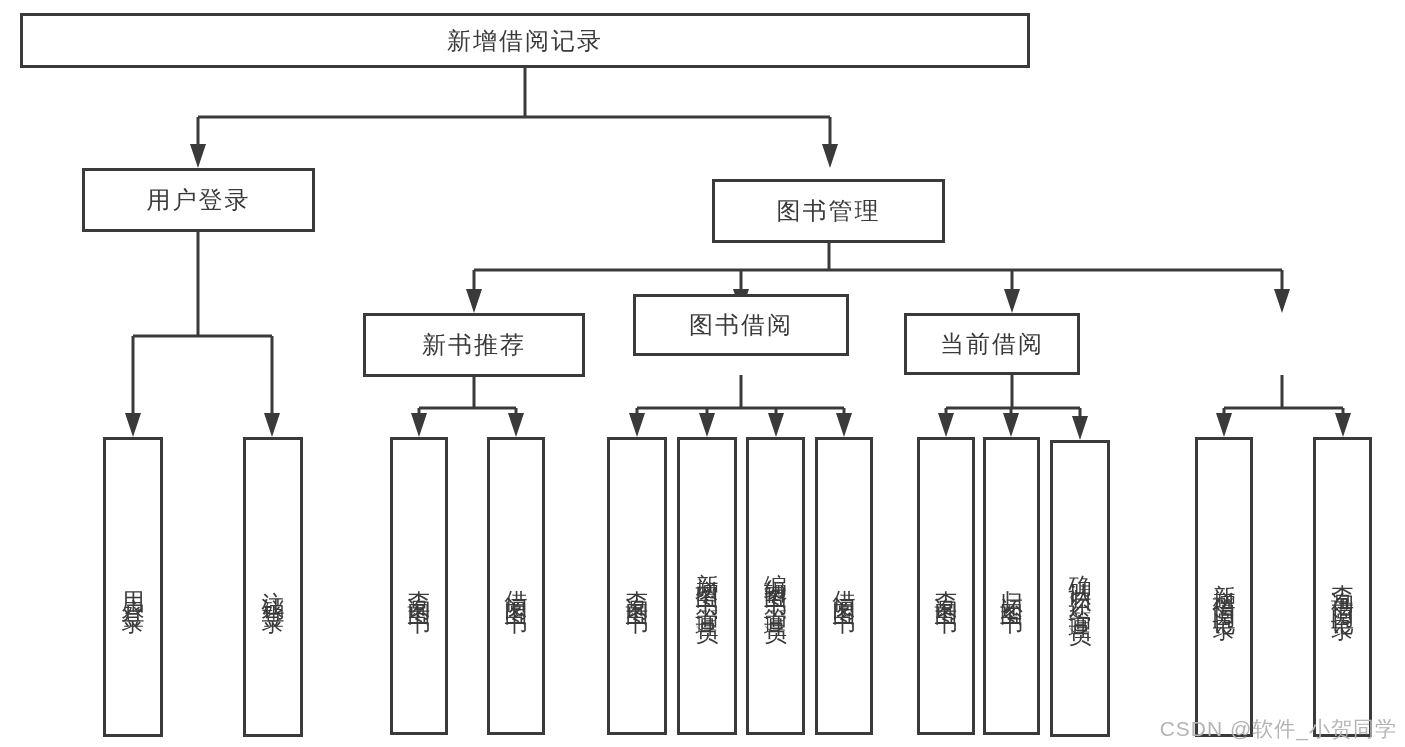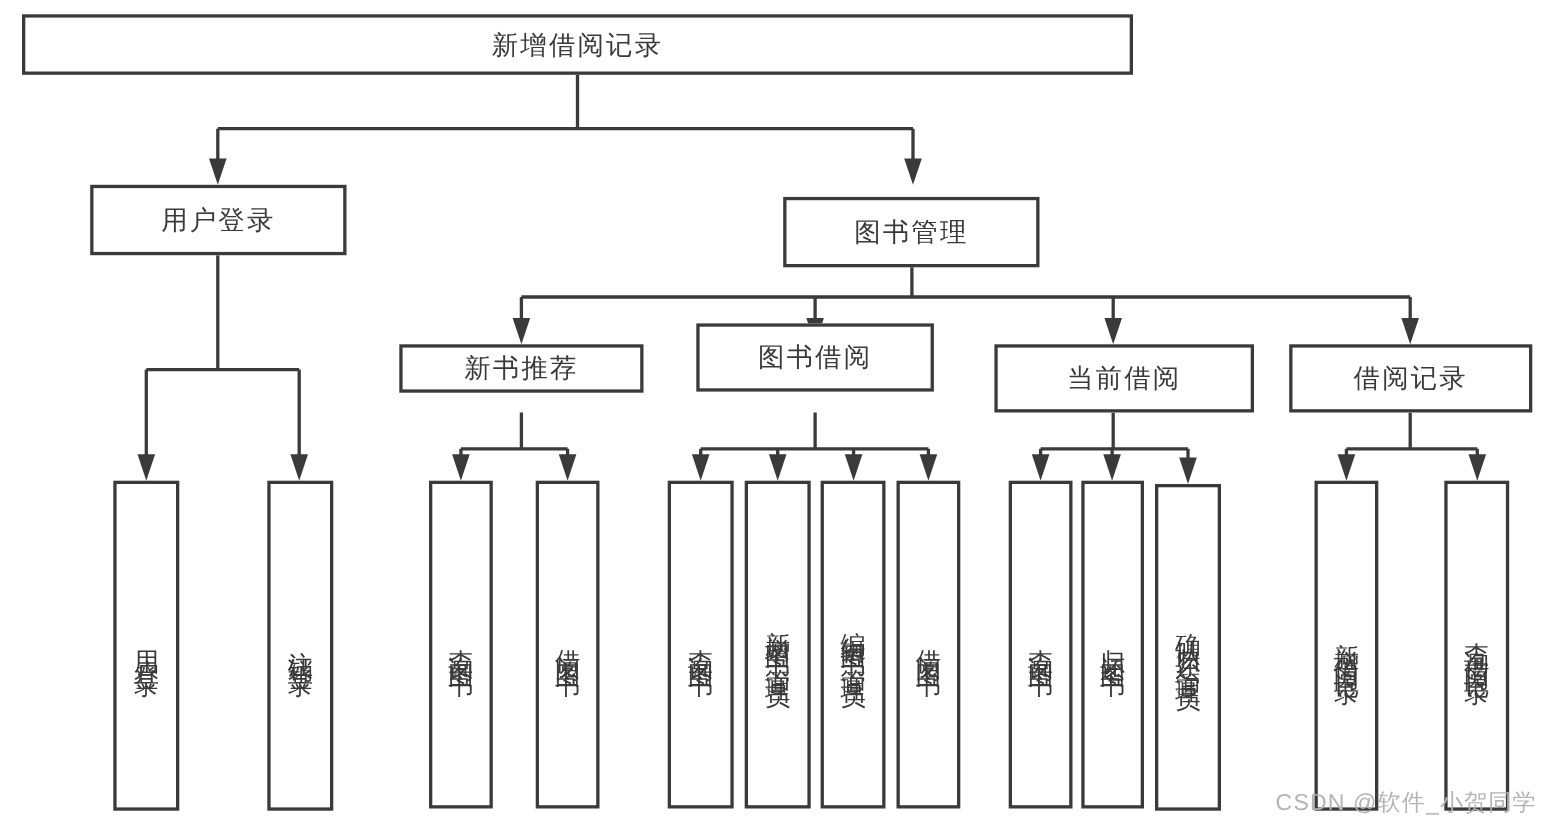--- a/index.html
+++ b/index.html
@@ -110,24 +110,23 @@
     <path d="M1343 408 V415" fill="none"></path>
     <polygon points="1216,413 1232,413 1224,437" stroke="none"></polygon>
     <polygon points="1335,413 1351,413 1343,437" stroke="none"></polygon>
   </svg>
 
   <div class="node node-h" style="left:20px;top:13px;width:1010px;height:55px;">新增借阅记录</div>
 
   <div class="node node-h" style="left:82px;top:168px;width:233px;height:64px;">用户登录</div>
   <div class="node node-h" style="left:712px;top:168px;width:233px;height:64px;margin-top:11px;">图书管理</div>
 
-  <div class="node node-h" style="left:363px;top:313px;width:222px;height:44px;">新书推荐</div>
+  <div class="node node-h" style="left:363px;top:313px;width:222px;height:64px;">新书推荐</div>
   <div class="node node-h" style="left:633px;top:294px;width:216px;height:62px;">图书借阅</div>
-  <div class="node node-h" style="left:904px;top:313px;width:236px;height:62px;">当前借阅</div>
-  <div class="node node-h" style="left:1172px;top:313px;width:221px;height:62px;">借阅记录</div>
+  <div class="node node-h" style="left:904px;top:313px;width:176px;height:62px;">当前借阅</div>
 
   <div class="node node-v" style="left:103px;top:437px;width:60px;height:300px;">用户登录</div>
   <div class="node node-v" style="left:243px;top:437px;width:60px;height:300px;">注销登录</div>
 
   <div class="node node-v" style="left:390px;top:437px;width:58px;height:298px;">查询图书</div>
   <div class="node node-v" style="left:487px;top:437px;width:58px;height:298px;">借阅图书</div>
 
   <div class="node node-v" style="left:607px;top:437px;width:60px;height:298px;">查询图书</div>
   <div class="node node-v" style="left:677px;top:437px;width:60px;height:298px;">新增图书（管理员）</div>
   <div class="node node-v" style="left:746px;top:437px;width:59px;height:298px;">编辑图书（管理员）</div>

